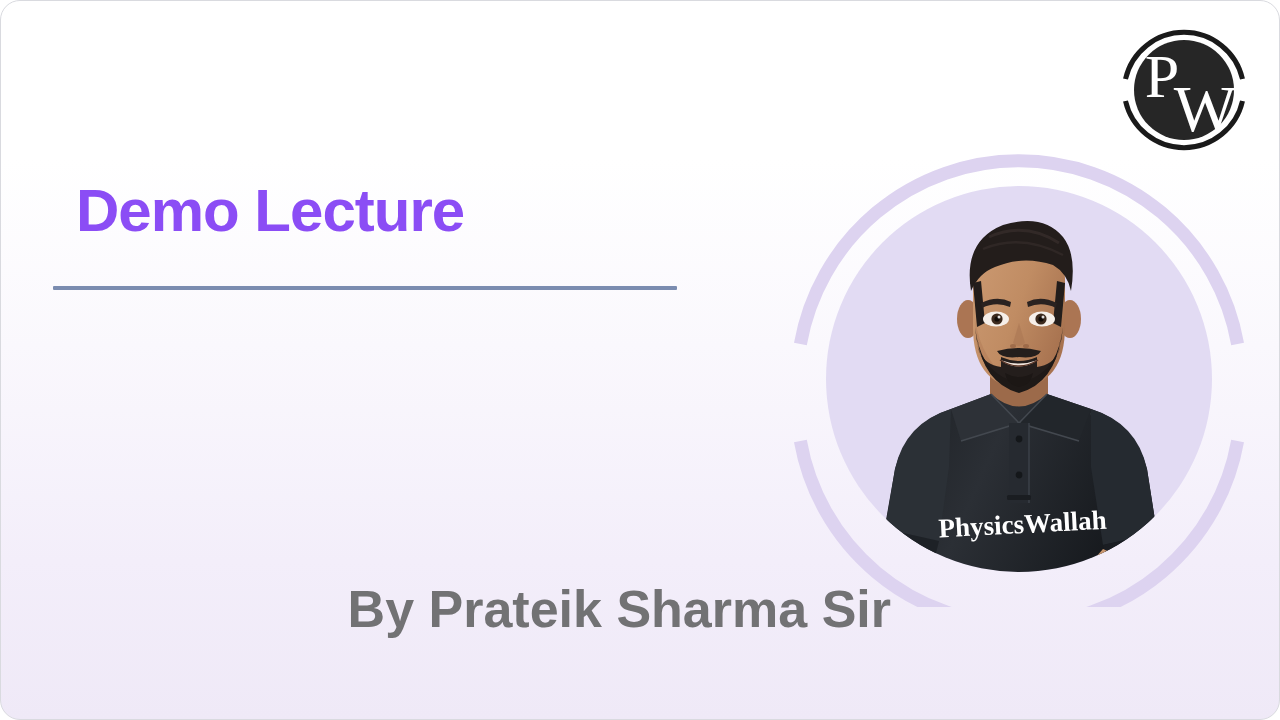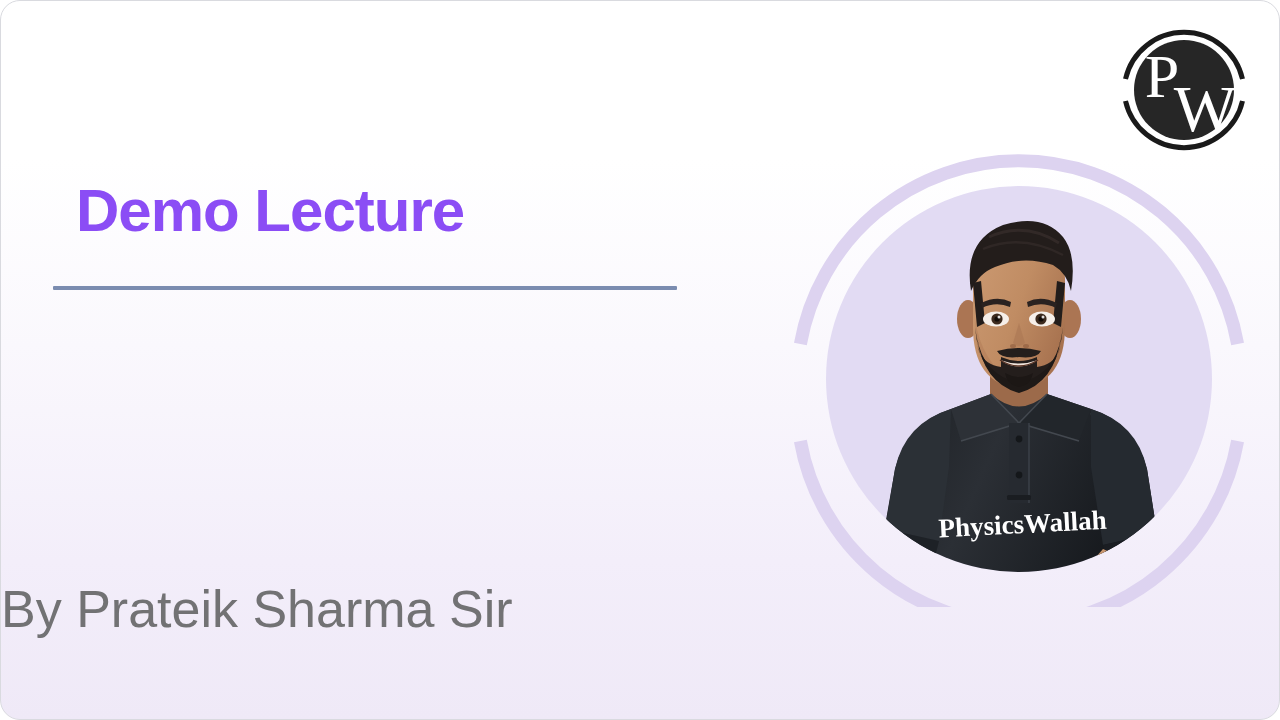--- a/index.html
+++ b/index.html
@@ -106,23 +106,23 @@
     font-weight: 700;
     letter-spacing: -0.5px;
     color: #0b0b0f;
     white-space: nowrap;
   }
   #presenter-line {
     position: absolute;
     left: 0px;
     top: 578px;
     width: 890px;
-    text-align: left;
+    text-align: right;
     font-size: 52px;
-    font-weight: 400;
+    font-weight: 700;
     letter-spacing: 0px;
     color: #727274;
     white-space: nowrap;
   }
 </style>
 </head>
 <body>
 
 <div id="slide-card">
 

